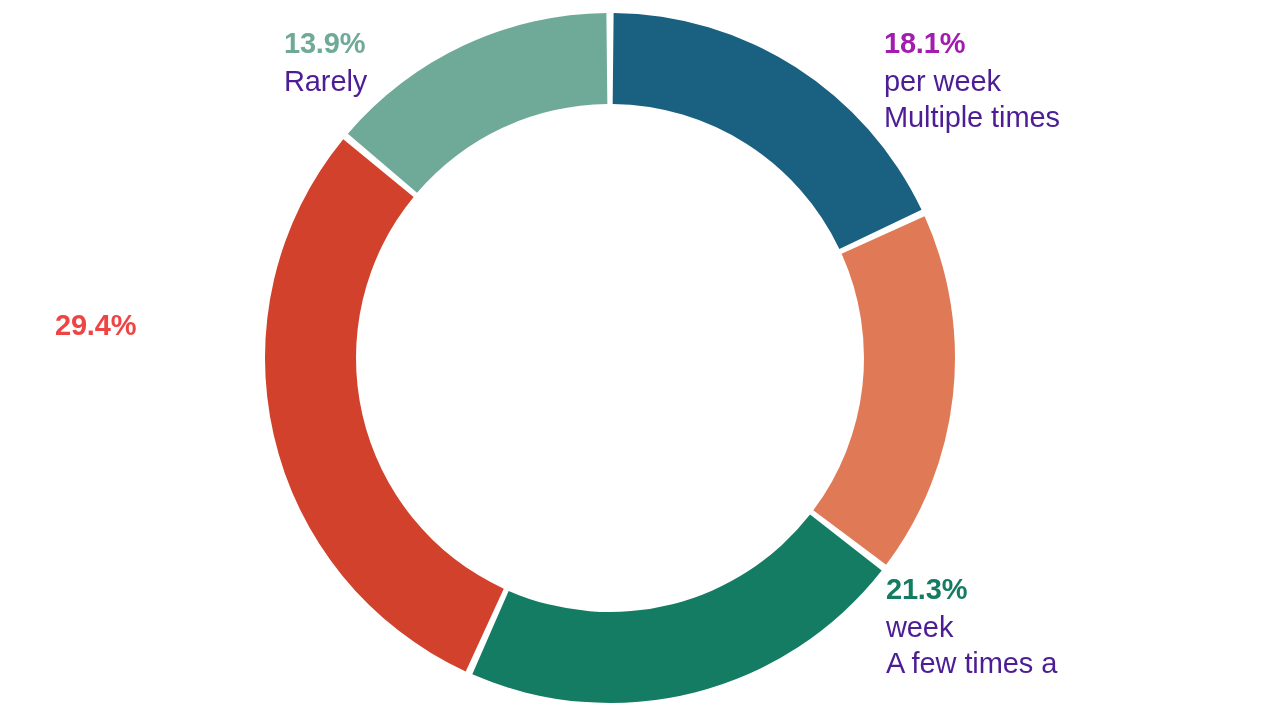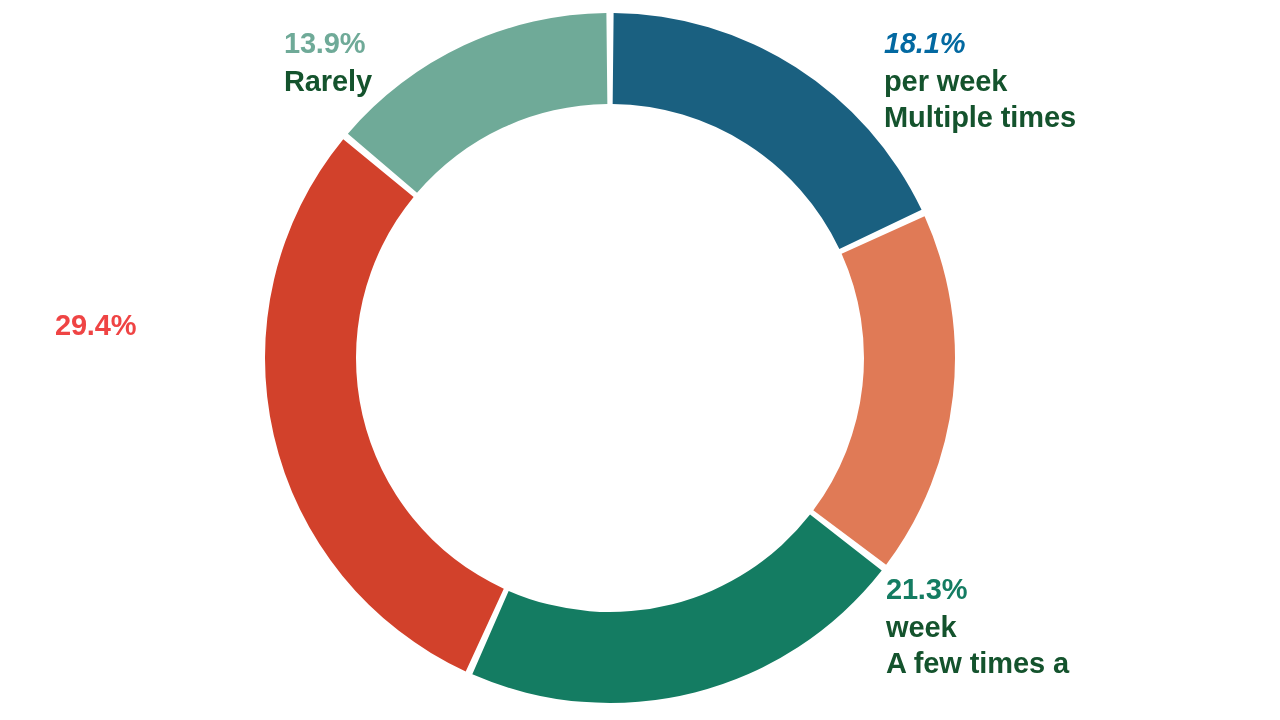--- a/index.html
+++ b/index.html
@@ -33,22 +33,22 @@
   }
   .label-pct {
     font-weight: bold;
     font-size: 29px;
     letter-spacing: -0.2px;
     display: block;
     margin-bottom: 3px;
   }
   .label-name {
     font-size: 29px;
-    color: #14532d;
-    font-weight: 700;
+    color: #4c1d95;
+    font-weight: 400;
     display: block;
     letter-spacing: -0.1px;
   }
   
   #label-multiple { left: 884px; top: 26px;  width: 260px; }
   #label-once     { left: 974px; top: 308px; width: 260px; }
   #label-afew     { left: 886px; top: 572px; width: 230px; }
   #label-occ      { left: 55px;  top: 308px; width: 260px; }
   #label-rarely   { left: 276px; top: 26px;  width: 230px; margin-left: 8px; }
 </style>
@@ -61,21 +61,21 @@
     <g id="donut-slices">
         <path d="M 613.6127655201047 13.018916568898305 A 345 345 0 0 1 921.5472887399501 209.79984183953735 L 839.3710473621662 248.8903183398333 A 254 254 0 0 0 612.6598331655264 104.01392698115993 Z" fill="#1a6080"></path>
         <path d="M 924.5826312101386 216.35689871756585 A 345 345 0 0 1 886.1079775775605 564.8559516137482 L 813.2794965353635 510.2939469851943 A 254 254 0 0 0 841.6057632677542 253.71783267901952 Z" fill="#e07a56"></path>
         <path d="M 881.7153583412844 570.5929538848063 A 345 345 0 0 1 472.3211401517982 674.3376859479426 L 508.63643361900506 590.8978905239926 A 254 254 0 0 0 810.0455101990906 514.5177109760604 Z" fill="#147c62"></path>
         <path d="M 465.72645875687607 671.3849793738823 A 345 345 0 0 1 343.25410382795525 139.20414337704491 L 413.61316629652356 196.9155142544041 A 254 254 0 0 0 503.7812189108595 588.7240137999017 Z" fill="#d2412b"></path>
         <path d="M 347.8947203091398 133.6658243642401 A 345 345 0 0 1 606.387234479895 13.018916568898305 L 607.3401668344735 104.01392698115993 A 254 254 0 0 0 417.0297361116566 192.83802721309272 Z" fill="#6faa98"></path>
       </g>
   </svg>
 
   <div class="label-block" id="label-multiple">
-    <span class="label-pct" style="color: #0369a1; font-style: italic;">18.1%</span>
+    <span class="label-pct" style="color: #a21caf;">18.1%</span>
     <span class="label-name">per week</span>
     <span class="label-name">Multiple times</span>
   </div>
 
 
   <div class="label-block" id="label-afew">
     <span class="label-pct" style="color: rgb(20, 124, 98);">21.3%</span>
     <span class="label-name">week</span>
     <span class="label-name">A few times a</span>
   </div>

